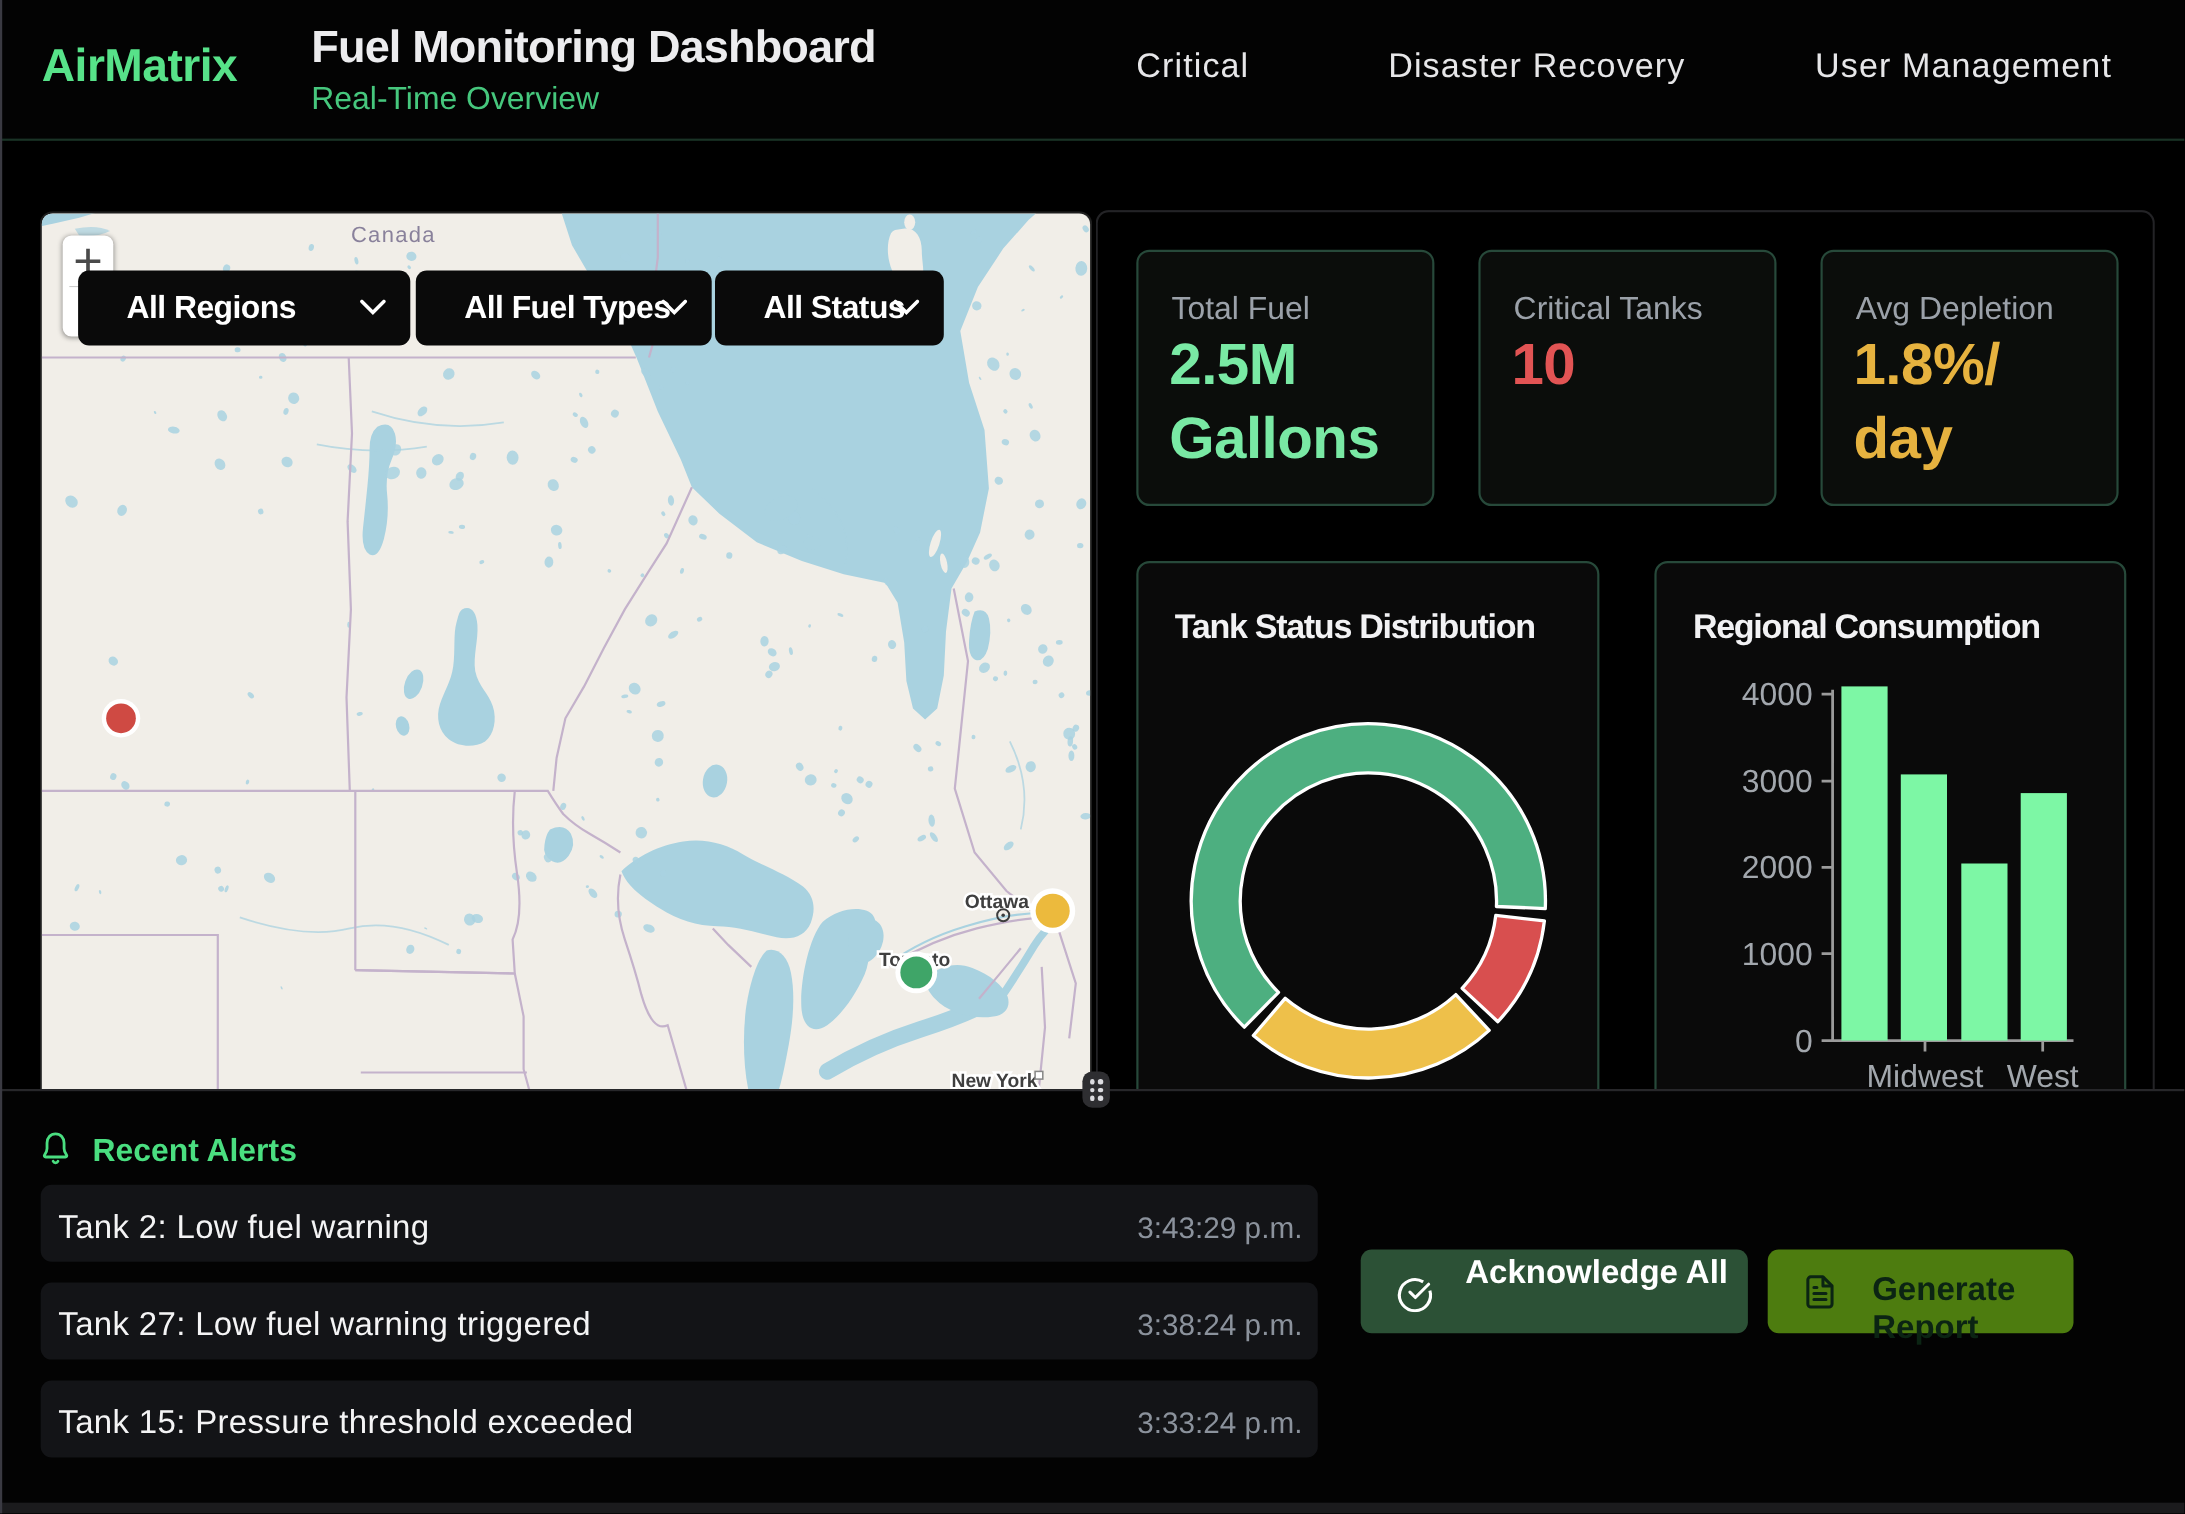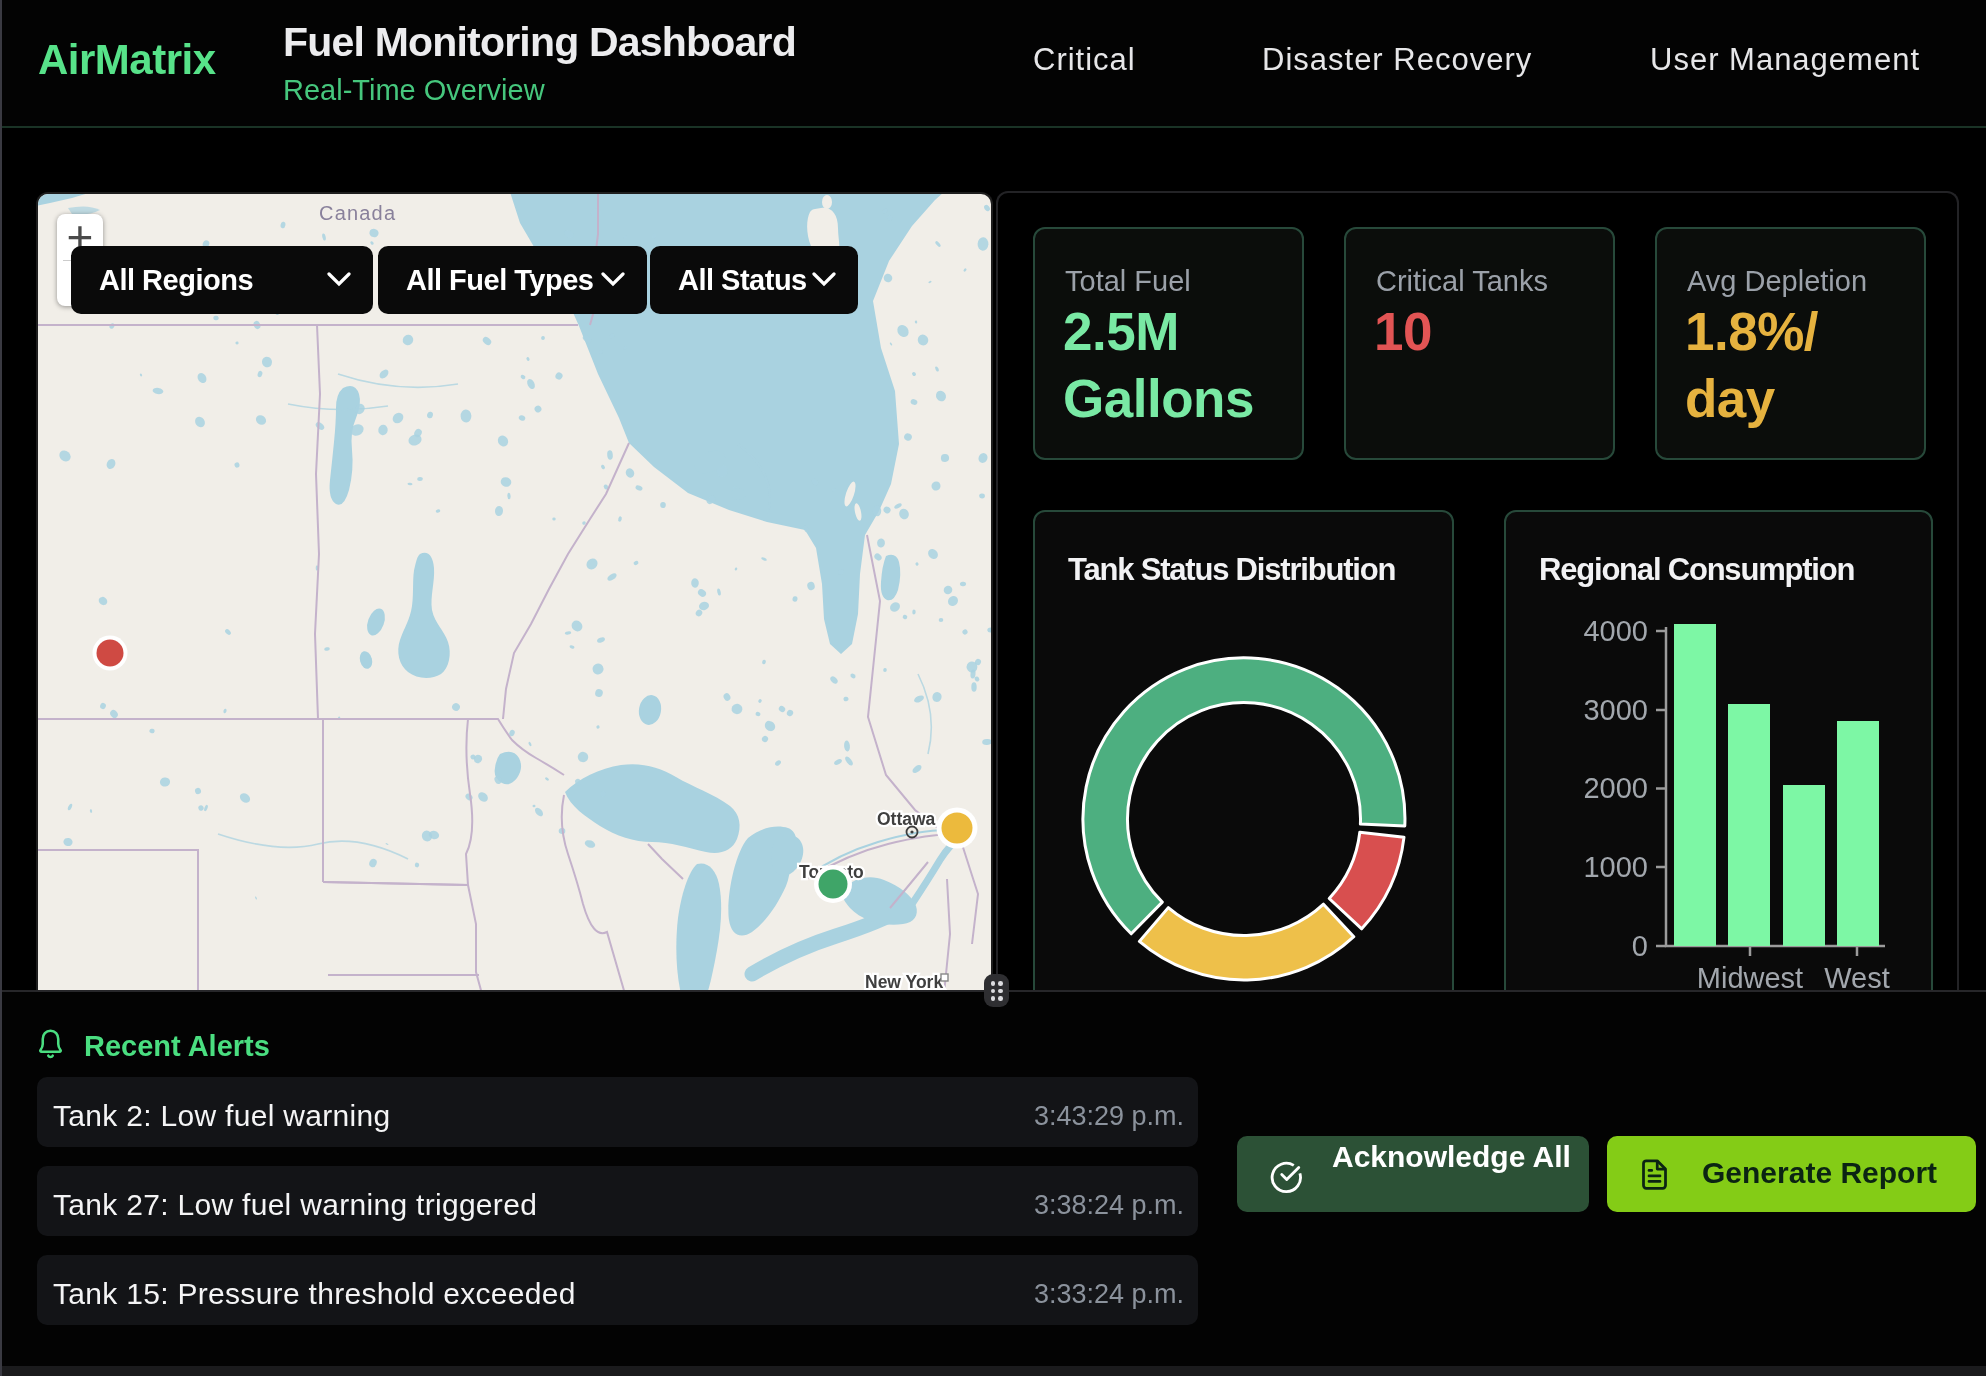--- a/index.html
+++ b/index.html
@@ -8,21 +8,21 @@
 #logo{position:absolute;left:38px;top:36px;font-size:42px;font-weight:700;letter-spacing:-0.5px;color:#57e289}
 #title{position:absolute;left:283px;top:19px;font-size:41px;font-weight:700;letter-spacing:-0.8px;color:#ececee}
 #subtitle{position:absolute;left:283px;top:74px;font-size:29px;font-weight:400;color:#46c77d}
 .nav{position:absolute;top:42px;font-size:31px;letter-spacing:1px;color:#e6e6e8}
 
 #map{position:absolute;left:36px;top:192px;width:957px;height:798px;border:2px solid #1e1e1e;border-bottom:none;border-radius:12px 12px 0 0;overflow:hidden;background:#f1eee8}
 #mapsvg{position:absolute;left:0;top:0}
 .zoomctl{position:absolute;left:19px;top:20px;width:46px;height:92px;background:#fff;border-radius:8px;box-shadow:0 1px 5px rgba(0,0,0,.4)}
 .zoomctl .plus{position:absolute;left:0;top:0;width:46px;height:46px;color:#4a4a4a;font-size:46px;font-weight:400;text-align:center;line-height:46px}
 .zoomctl .sep{position:absolute;left:6px;top:46px;width:34px;height:1px;background:#ccc}
-.dd{position:absolute;top:52px;height:68px;background:#0a0a0a;border-radius:10px;color:#fff;font-size:29px;font-weight:700;letter-spacing:-0.5px;line-height:68px;padding-left:28px}
+.dd{position:absolute;top:52px;height:68px;background:#0a0a0a;border-radius:10px;color:#fff;font-size:29px;font-weight:700;letter-spacing:-0.5px;line-height:68px;padding-left:44px}
 .dd svg{position:absolute;right:22px;top:26px}
 
 #sidebar{position:absolute;left:996px;top:191px;width:963px;height:801px;border:2px solid #232326;border-bottom:none;border-radius:12px 12px 0 0;background:#000}
 .statcard{position:absolute;top:34px;width:271px;height:233px;background:#0b0d0b;border:2px solid #27493a;border-radius:12px}
 .statlabel{position:absolute;left:30px;top:36px;font-size:29px;color:#9ba1a9}
 .statval{position:absolute;left:28px;top:69px;font-size:53px;line-height:67px;font-weight:700;letter-spacing:-0.5px}
 .chartcard{position:absolute;top:317px;height:520px;background:#0a0a0a;border:2px solid #27493a;border-radius:12px}
 .charttitle{position:absolute;left:33px;top:40px;font-size:31px;font-weight:700;letter-spacing:-1.2px;white-space:nowrap;color:#f2f2f4}
 
 #alerts{position:absolute;left:0;top:990px;width:1986px;height:376px;background:#030303;border-top:2px solid #27272a;z-index:5}
@@ -421,21 +421,21 @@
     <div class="tm">3:33:24 p.m.</div>
   </div>
 
 <div class="btn" style="left:1237px;width:352px;background:#2c5136;color:#fff">
   <svg width="34" height="34" viewBox="0 0 24 24" style="position:absolute;left:32px;top:23px">
       <path d="M21.8 10.1 A 10 10 0 1 1 17.5 4.5" fill="none" stroke="#fff" stroke-width="2"></path>
       <path d="M9 11 L12.5 14.5 L21 6" fill="none" stroke="#fff" stroke-width="2" stroke-linecap="round" stroke-linejoin="round"></path>
     </svg>
   <span style="position:absolute;left:95px;top:4px">Acknowledge All</span>
 </div>
-<div class="btn" style="left:1607px;width:369px;background:#84cc16;color:#0b2413">
+<div class="btn" style="left:1607px;width:278px;background:#4d7c0f;color:#0b2413">
   <svg width="33" height="33" viewBox="0 0 24 24" style="position:absolute;left:31px;top:22px">
       <path d="M14 2 L6 2 C4.9 2 4 2.9 4 4 L4 20 C4 21.1 4.9 22 6 22 L18 22 C19.1 22 20 21.1 20 20 L20 8 Z" fill="none" stroke="#0b2413" stroke-width="2" stroke-linejoin="round"></path>
       <path d="M14 2 L14 8 L20 8" fill="none" stroke="#0b2413" stroke-width="2" stroke-linejoin="round"></path>
       <path d="M8 13 L16 13 M8 17 L16 17 M8 9 L10 9" stroke="#0b2413" stroke-width="2" stroke-linecap="round"></path>
     </svg>
   <span style="position:absolute;left:95px;top:20px">Generate Report</span>
 </div>
 
 <div id="bstrip"></div>
 <div id="ledge"></div>

